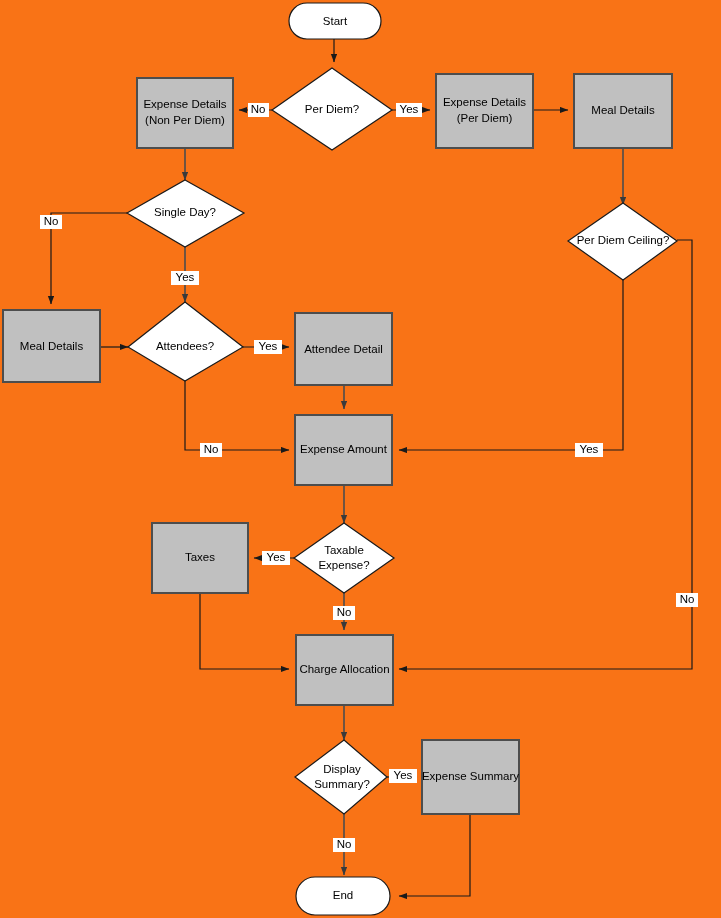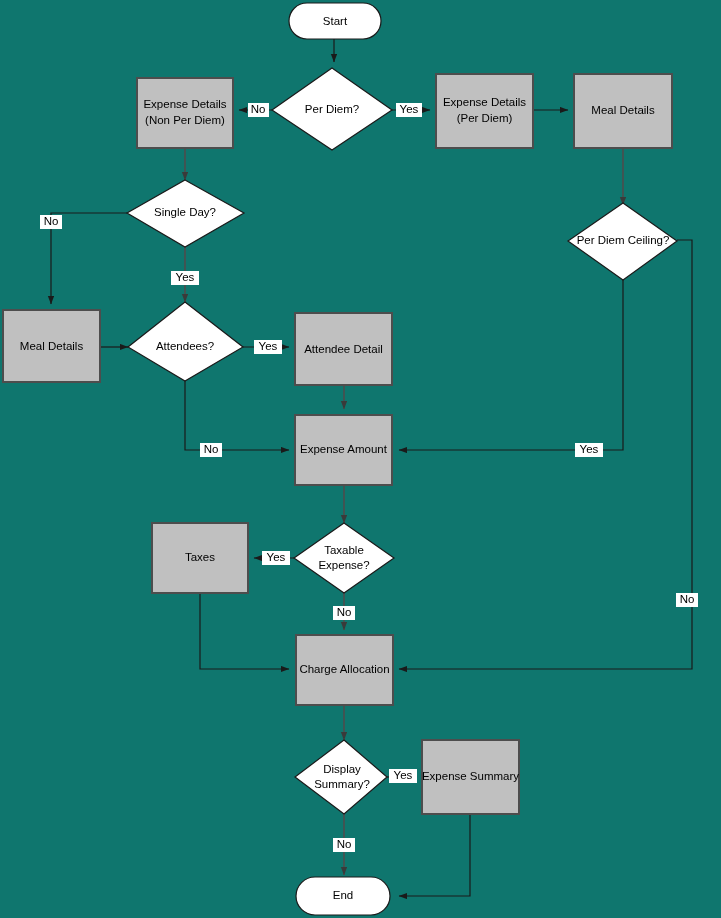--- a/index.html
+++ b/index.html
@@ -7,21 +7,21 @@
     padding: 0;
     background: #ffffff;
   }
   body {
     font-family: "Liberation Sans", sans-serif;
   }
   #canvas-wrap {
     position: relative;
     width: 721px;
     height: 918px;
-    background: #0f766e;
+    background: #f97316;
     overflow: hidden;
   }
   svg#flow {
     position: absolute;
     top: 0;
     left: 0;
     width: 721px;
     height: 918px;
   }
   .node-rect {

